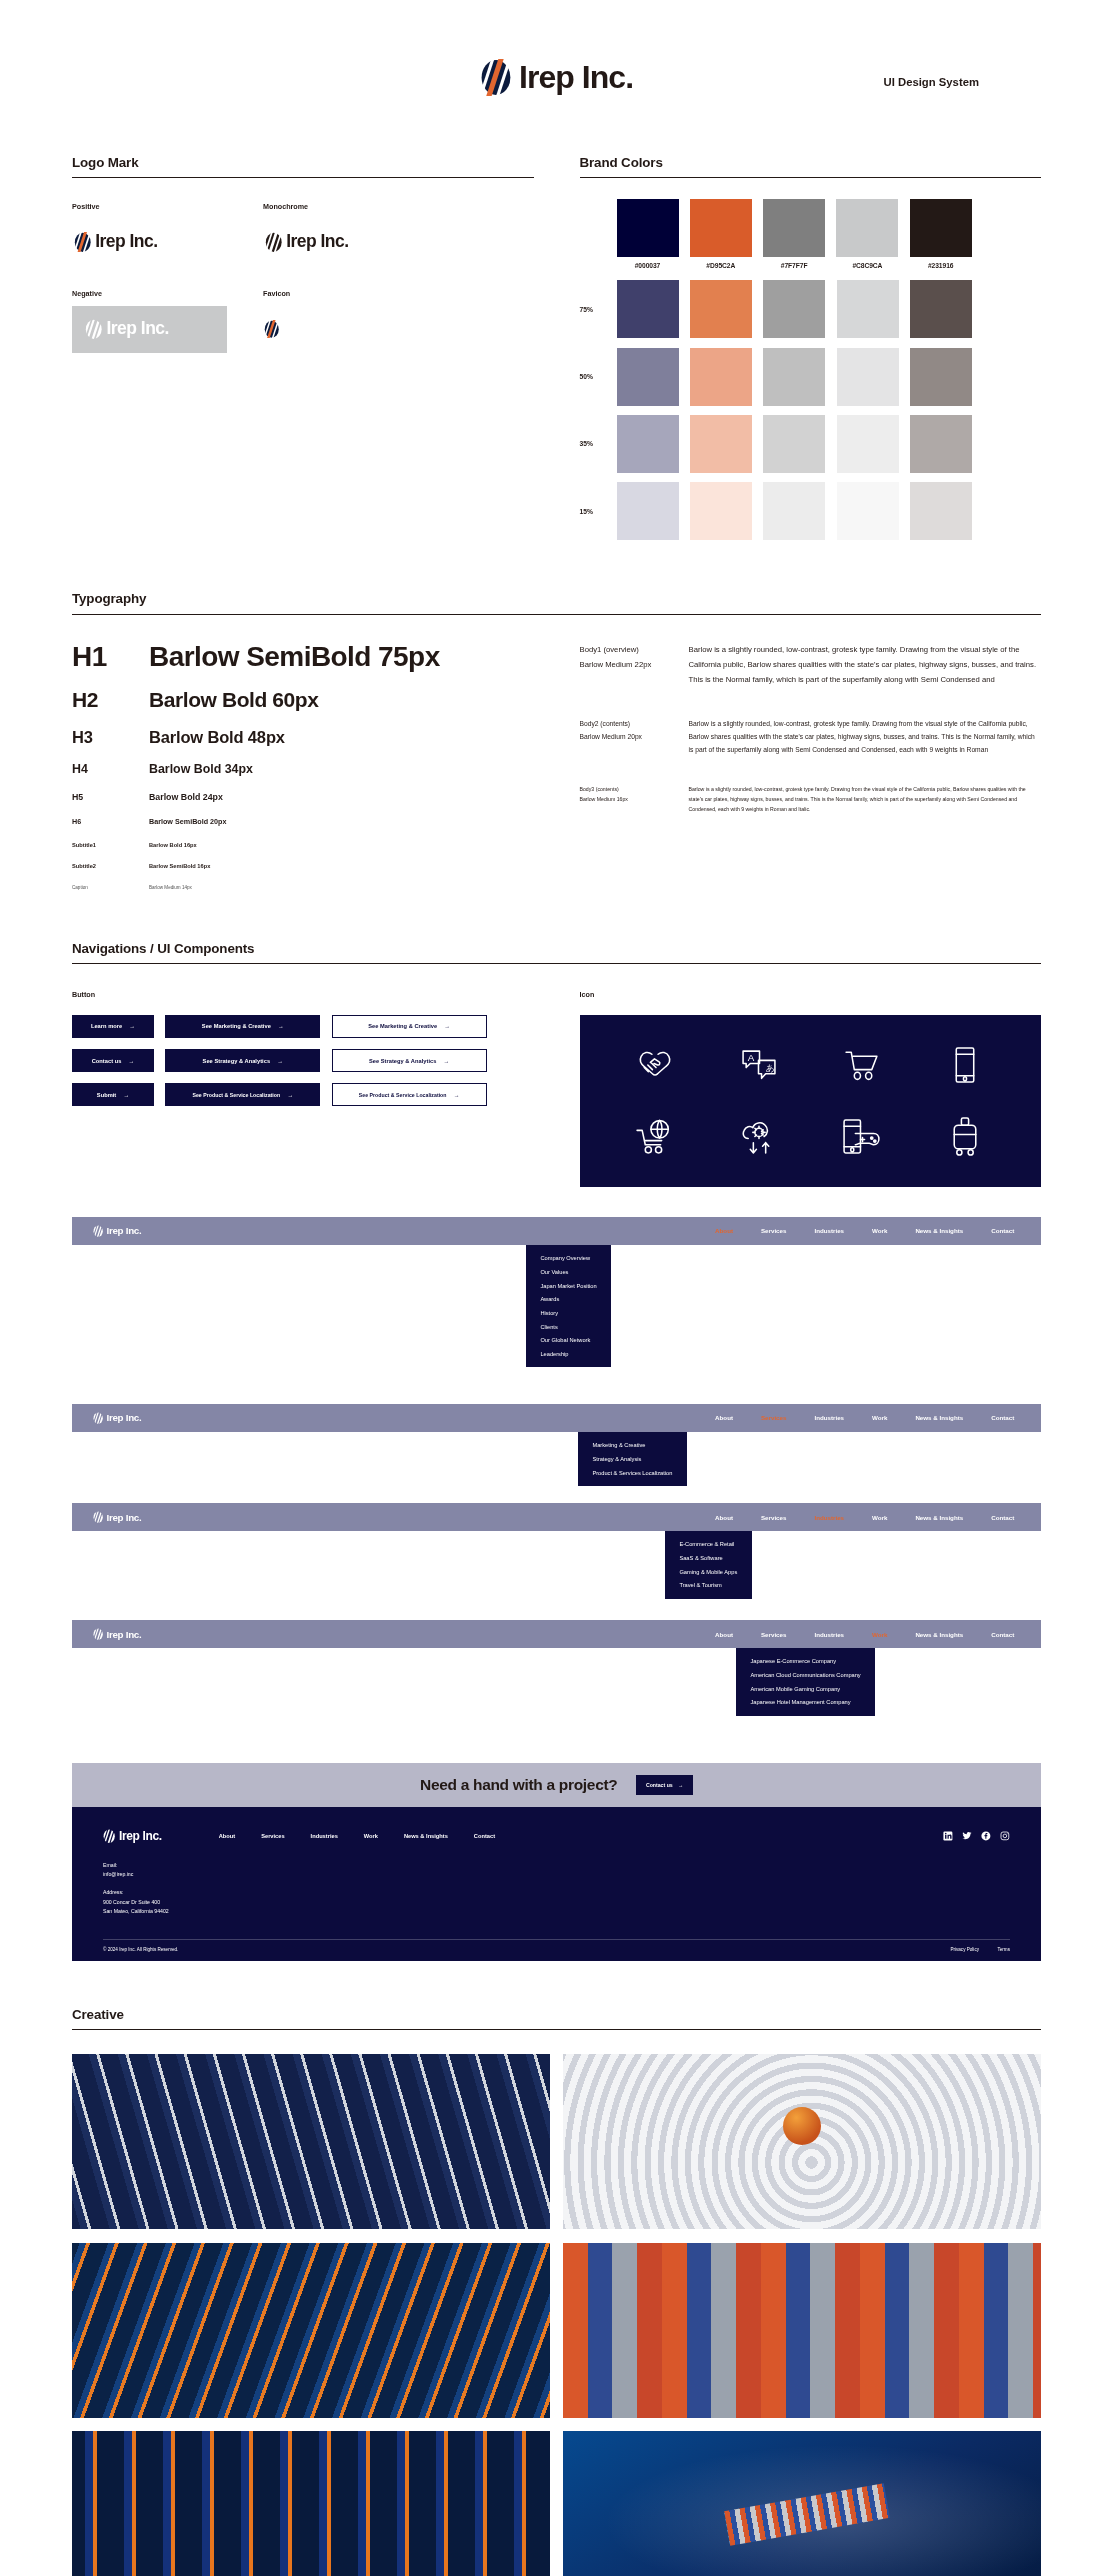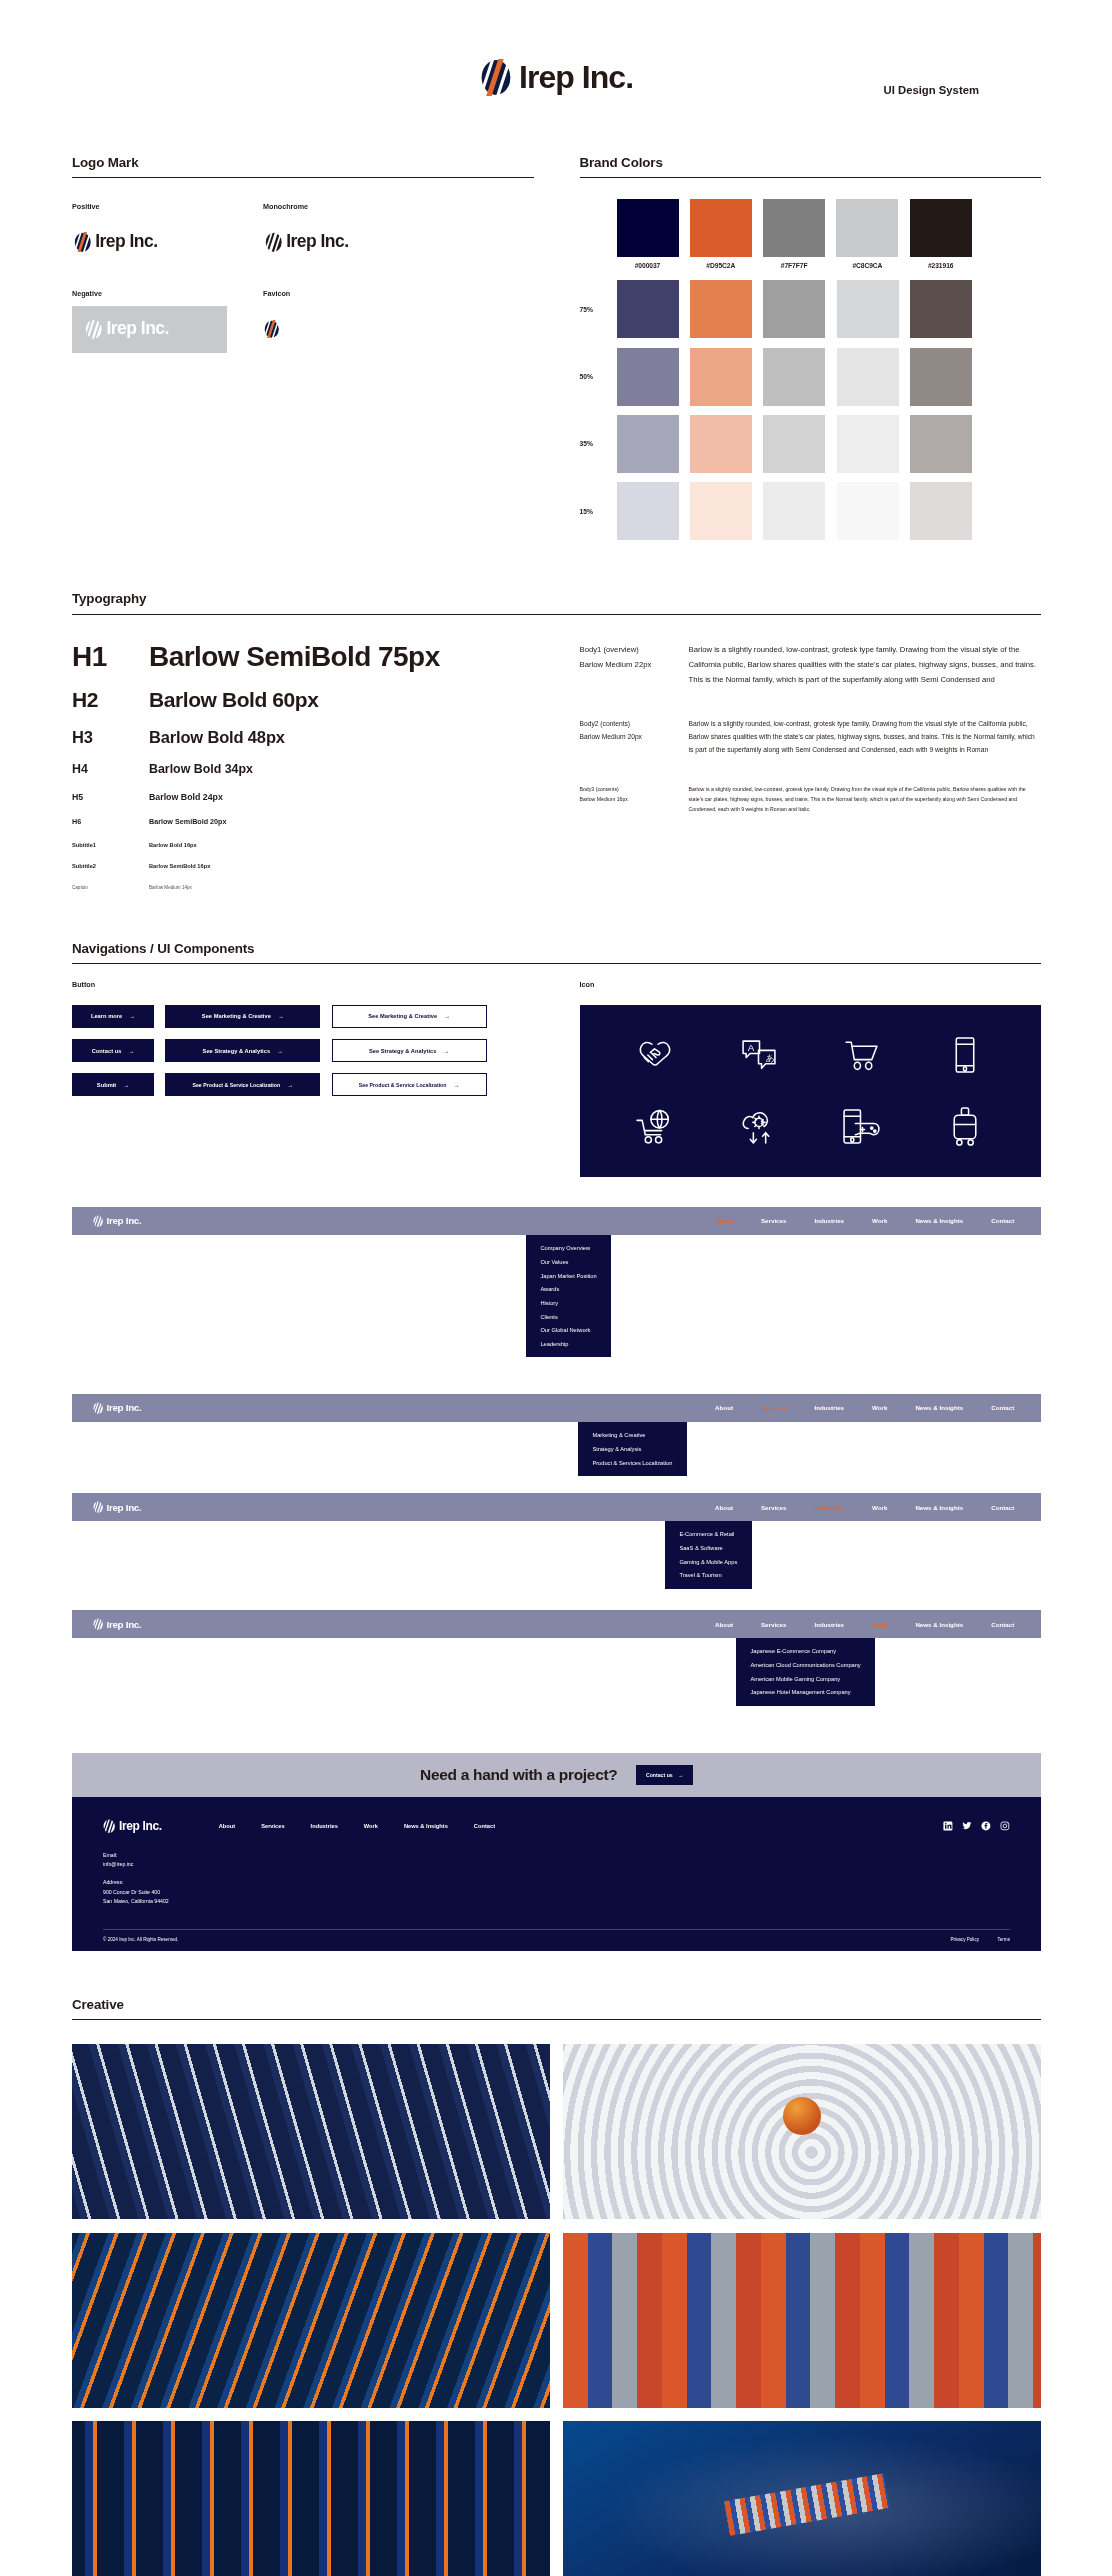--- a/index.html
+++ b/index.html
@@ -34,21 +34,21 @@
   }
   .logo-word {
     font-weight: 800;
     letter-spacing: -0.03em;
     line-height: 0.9;
     color: #231916;
   }
   .doc-subtitle {
     position: absolute;
     right: 134px;
-    top: 84px;
+    top: 76px;
     font-size: 11.3px;
     font-weight: 600;
     color: #231916;
   }
 
   
   .sec-title {
     font-size: 13.4px;
     font-weight: 700;
     letter-spacing: -0.01em;
@@ -459,21 +459,21 @@
           </div>
         </div>
       </div>
     </div>
   </div>
 
   <div style="padding:0 72px;margin-top:36px">
     <div class="sec-title">Navigations / UI Components</div>
     <div class="rule"></div>
 
-    <div class="columns" style="padding:0;margin-top:16px">
+    <div class="columns" style="padding:0;margin-top:26px">
       <div class="col">
         <div class="sub-label">Button</div>
         <div class="btn-grid">
           <div class="btn-row">
             <div class="btn solid small">
               <span>Learn more</span>
               <span class="arr">→</span>
             </div>
             <div class="btn solid wide">
               <span>See Marketing &amp; Creative</span>

